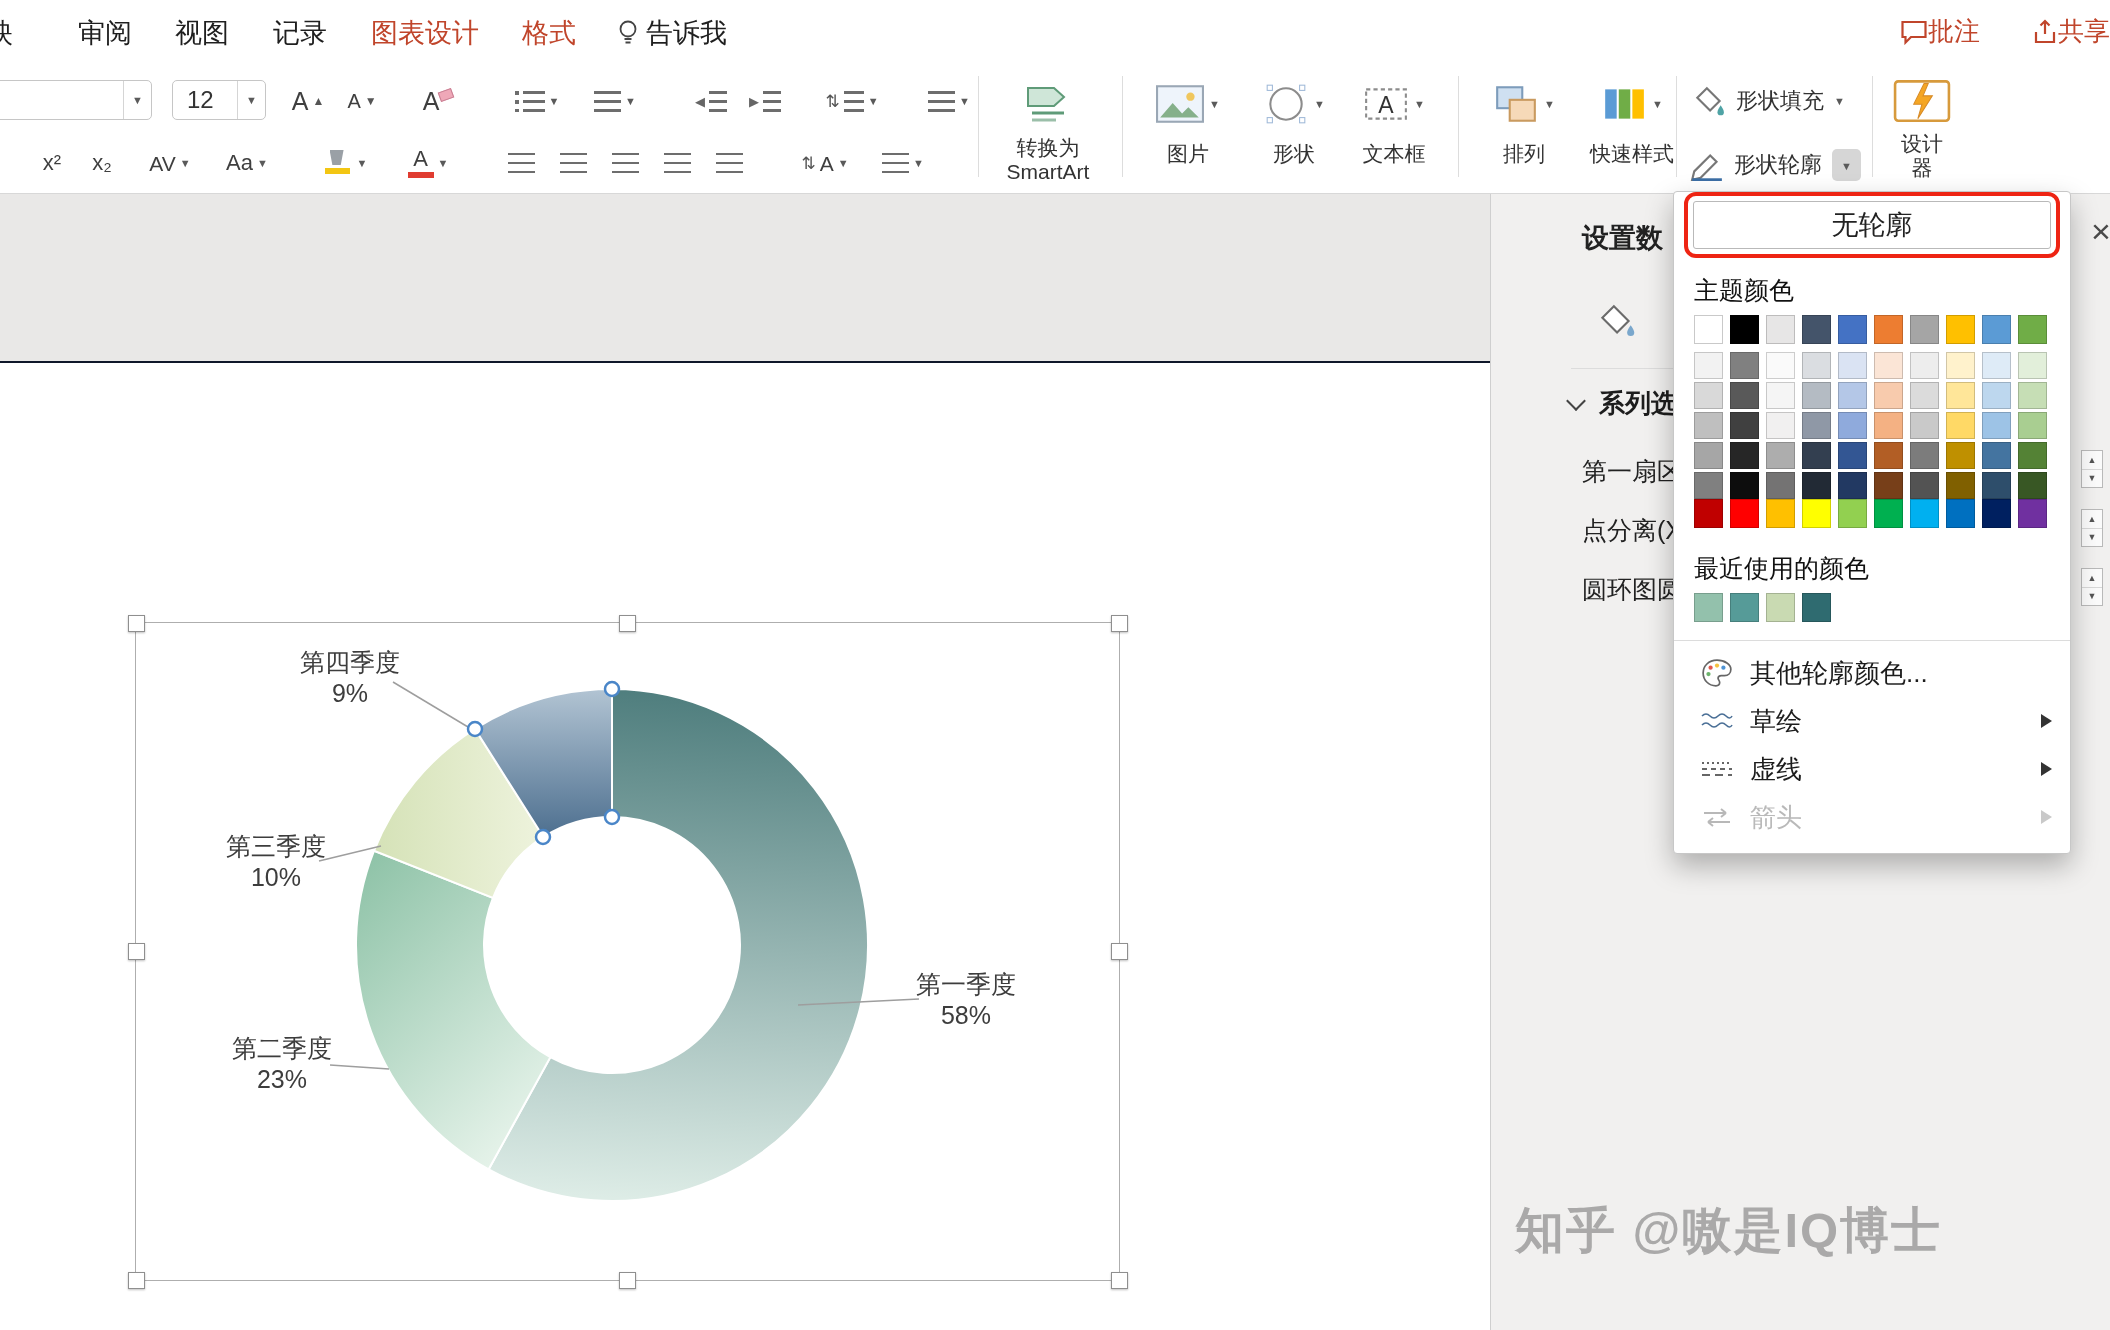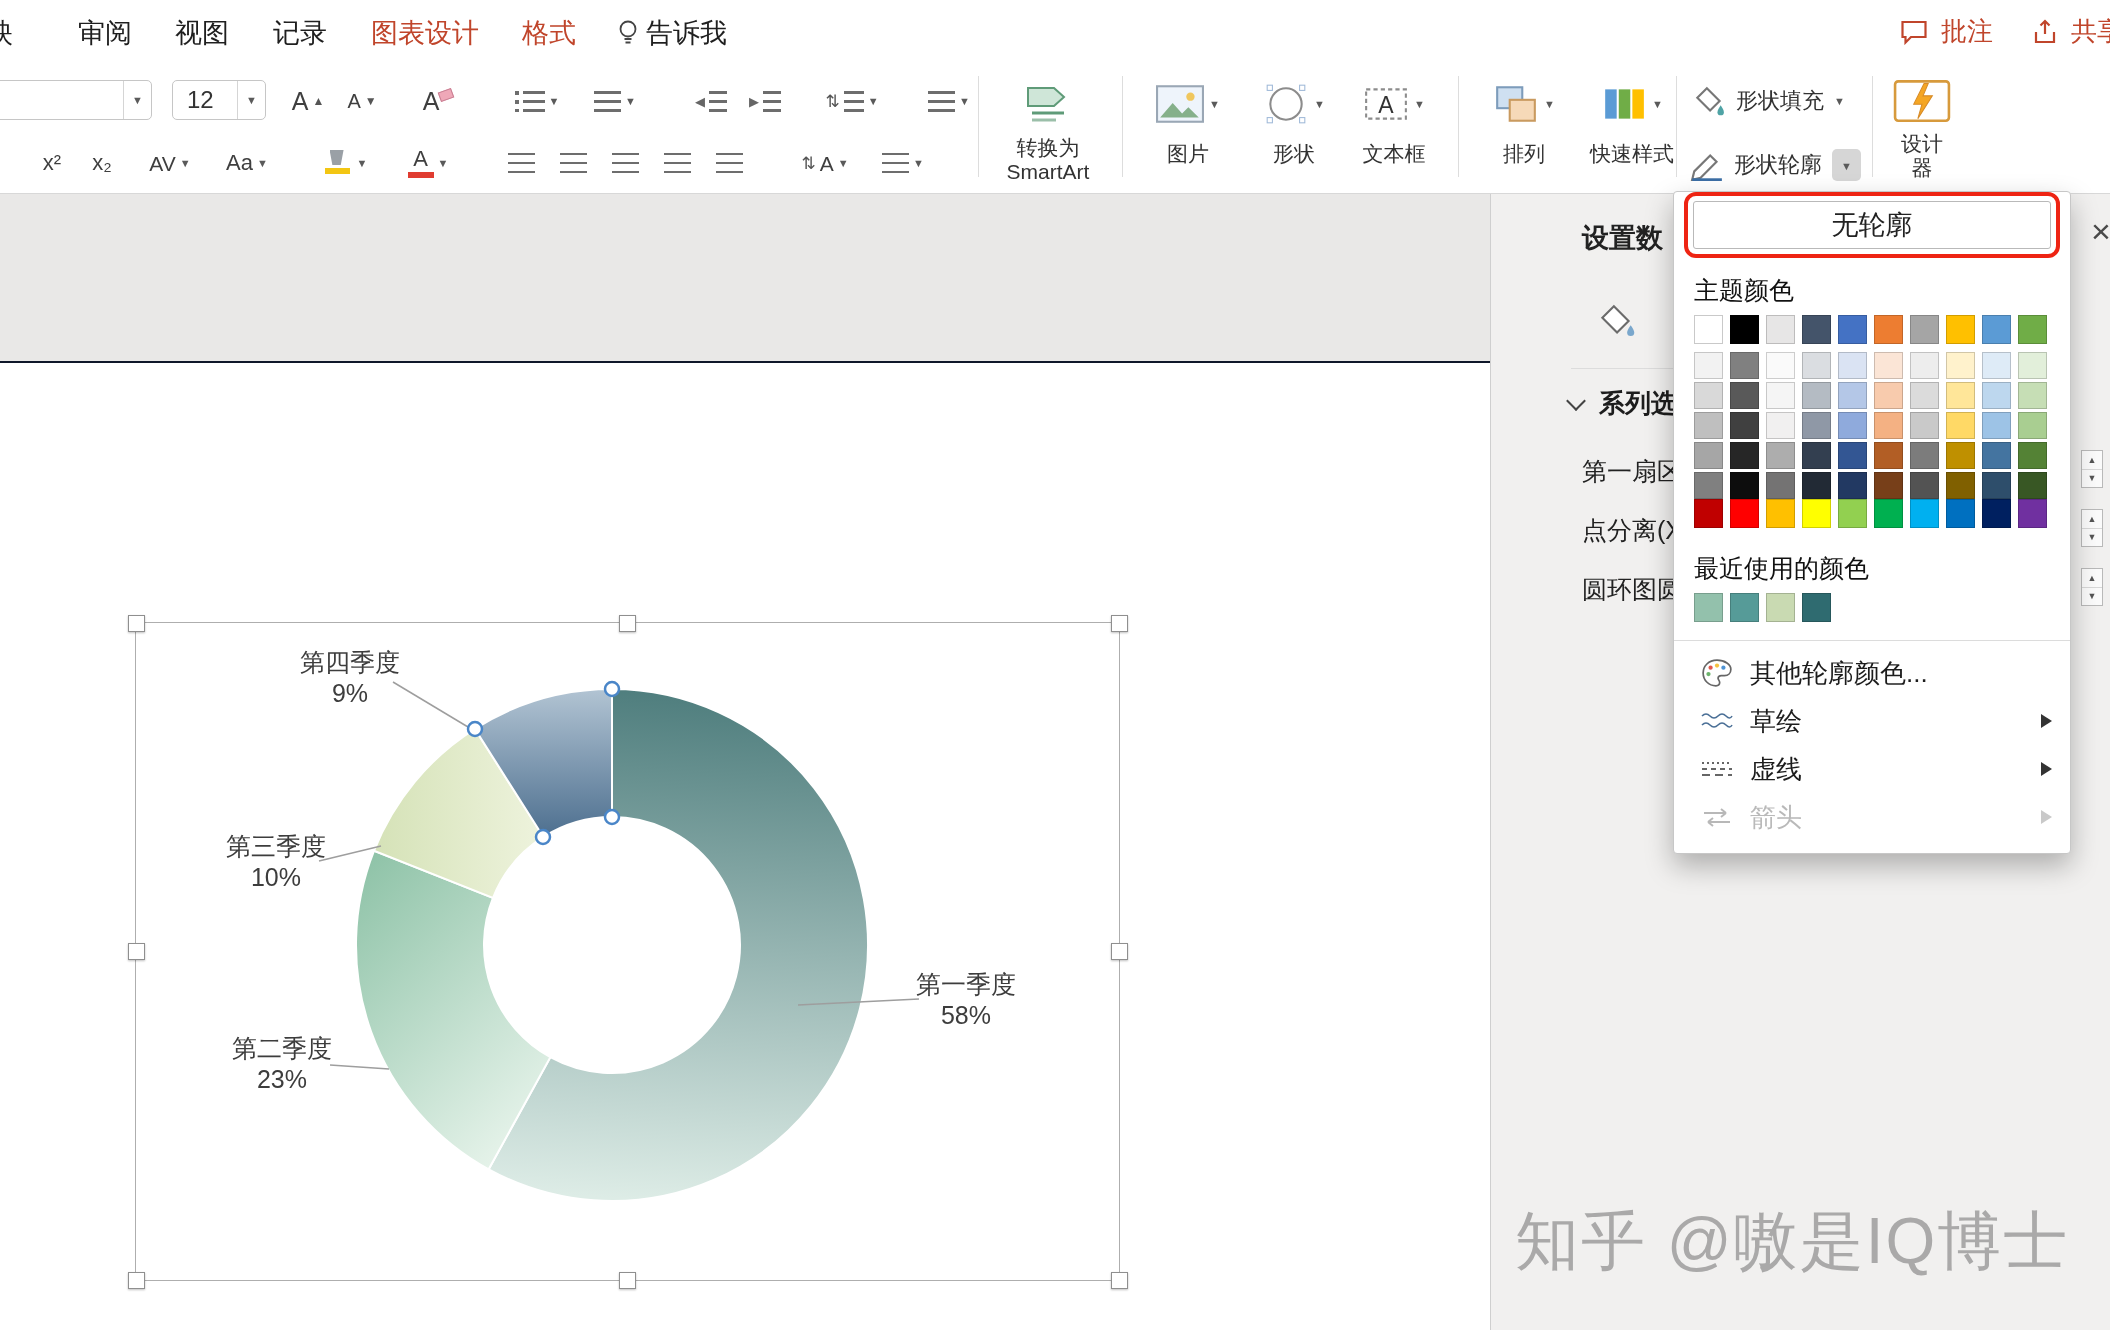--- a/index.html
+++ b/index.html
@@ -8,21 +8,21 @@
     background:#e9e8e7;
     font-family:"Liberation Sans","DejaVu Sans",sans-serif;
     -webkit-font-smoothing:antialiased;
   }
   .ab{position:absolute;}
 
   
   #menubar{left:0;top:0;width:2110px;height:60px;background:#ffffff;z-index:6;border-bottom:1px solid #ededed;}
   .mtab{position:absolute;top:15px;font-size:27px;color:#1f1f1f;white-space:nowrap;cursor:default;display:flex;align-items:center;gap:8px;}
   .mtab.accent{color:#c0452b;text-align:right;}
-  .mright{position:absolute;top:14px;font-size:26px;color:#c0452b;display:flex;align-items:center;gap:13px;white-space:nowrap;}
+  .mright{position:absolute;top:14px;font-size:26px;color:#c0452b;display:flex;align-items:center;gap:0;white-space:nowrap;}
 
   
   #ribbon{left:0;top:60px;width:2110px;height:133px;background:#ffffff;border-bottom:1px solid #d8d8d8;z-index:6;}
   .combo{position:absolute;background:#fff;border:1px solid #c6c6c6;border-radius:5px;display:flex;align-items:center;font-size:24px;color:#333;}
   .combo .val{padding-left:14px;flex:1;}
   .combo .dd{border-left:1px solid #d5d5d5;align-self:stretch;display:flex;align-items:center;padding:0 8px;}
   .dd{font-size:11px;color:#5a5a5a;}
   .sbtn{position:absolute;height:38px;display:flex;align-items:center;justify-content:center;gap:4px;color:#4f4f4f;border-radius:5px;}
   .ticon{font-size:25px;color:#3f3f3f;position:relative;line-height:1;}
   .mini{font-size:12px;vertical-align:super;color:#555;}
@@ -42,21 +42,21 @@
   .ic-hl:after{content:'';position:absolute;left:2px;bottom:3px;width:25px;height:6px;background:#f3c613;}
   .eraser{display:inline-block;width:12px;height:8px;background:#efa8b8;border:1px solid #c87f93;transform:rotate(-20deg);margin-left:-4px;margin-bottom:12px;}
 
   
   #canvas{left:0;top:361px;width:1490px;height:969px;background:#ffffff;border-top:2px solid #0f172a;z-index:1;}
   #chart-svg{position:absolute;left:0;top:0;width:1490px;height:969px;}
   .selrect{position:absolute;left:135px;top:259px;width:983px;height:657px;border:1px solid #aeaeae;}
   .h{position:absolute;width:15px;height:15px;background:#fff;border:1px solid #8f8f8f;box-shadow:0 1px 2px rgba(0,0,0,.25);}
   .chart-label{position:absolute;width:144px;text-align:center;font-size:25px;color:#3d3d3d;line-height:31px;}
 
-  #watermark{left:1515px;top:1198px;font-size:64px;font-weight:normal;color:#8f8f8f;opacity:.72;z-index:3;white-space:nowrap;letter-spacing:2px;}
+  #watermark{left:1515px;top:1198px;font-size:49px;font-weight:bold;color:#8f8f8f;opacity:.72;z-index:3;white-space:nowrap;letter-spacing:2px;}
 
   
   #pane{left:1490px;top:192px;width:620px;height:1138px;background:#f1f0ef;border-left:1px solid #cfcfcf;z-index:2;}
   .pane-title{position:absolute;left:91px;top:28px;font-size:27px;font-weight:bold;color:#222;}
   .pane-close{position:absolute;left:600px;top:20px;font-size:34px;color:#4a4a4a;}
   .pane-section{position:absolute;left:78px;top:194px;display:flex;align-items:center;gap:16px;font-size:26px;font-weight:bold;color:#1d1d1d;white-space:nowrap;}
   .chev{width:12px;height:12px;border-right:2.5px solid #444;border-bottom:2.5px solid #444;transform:rotate(45deg);margin-top:-6px;}
   .pane-field{position:absolute;left:91px;font-size:25px;color:#222;white-space:nowrap;}
   .spin{position:absolute;left:590px;width:20px;height:36px;border:1px solid #b9b9b9;background:#fbfbfb;display:flex;flex-direction:column;}
   .spin span{flex:1;display:flex;align-items:center;justify-content:center;font-size:9px;color:#555;border-bottom:1px solid #d8d8d8;}

